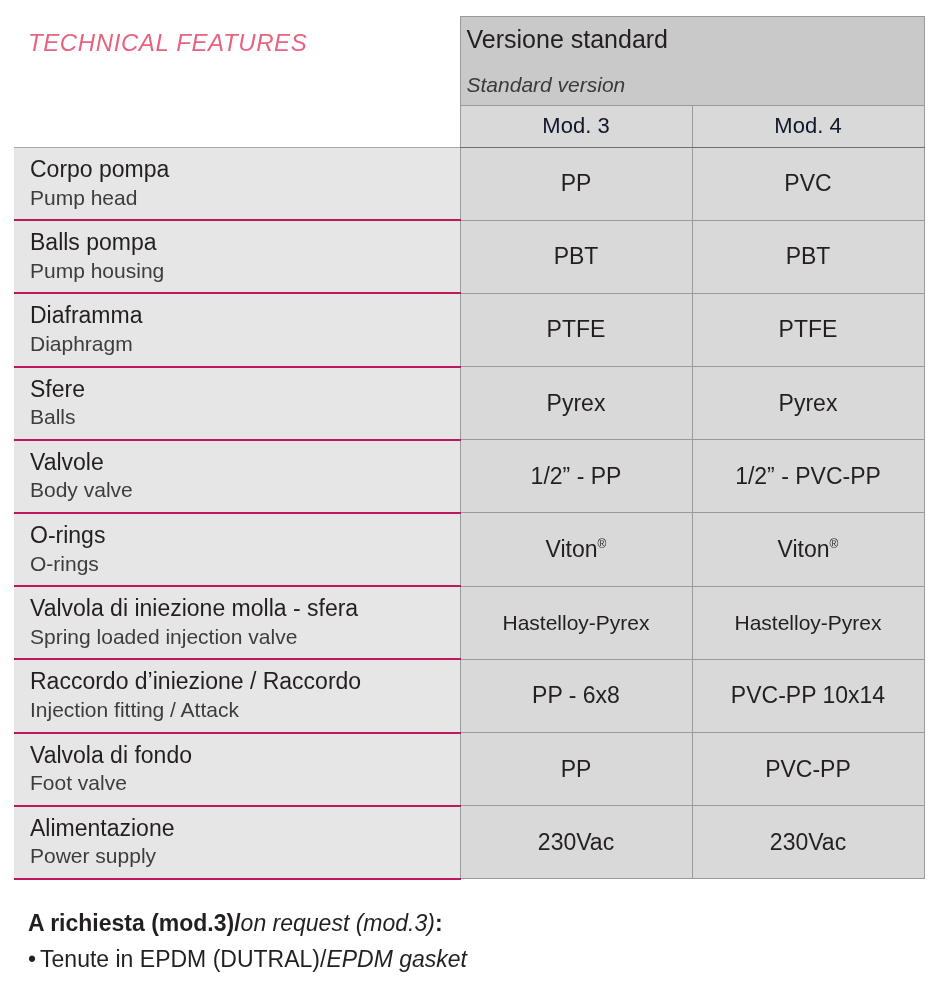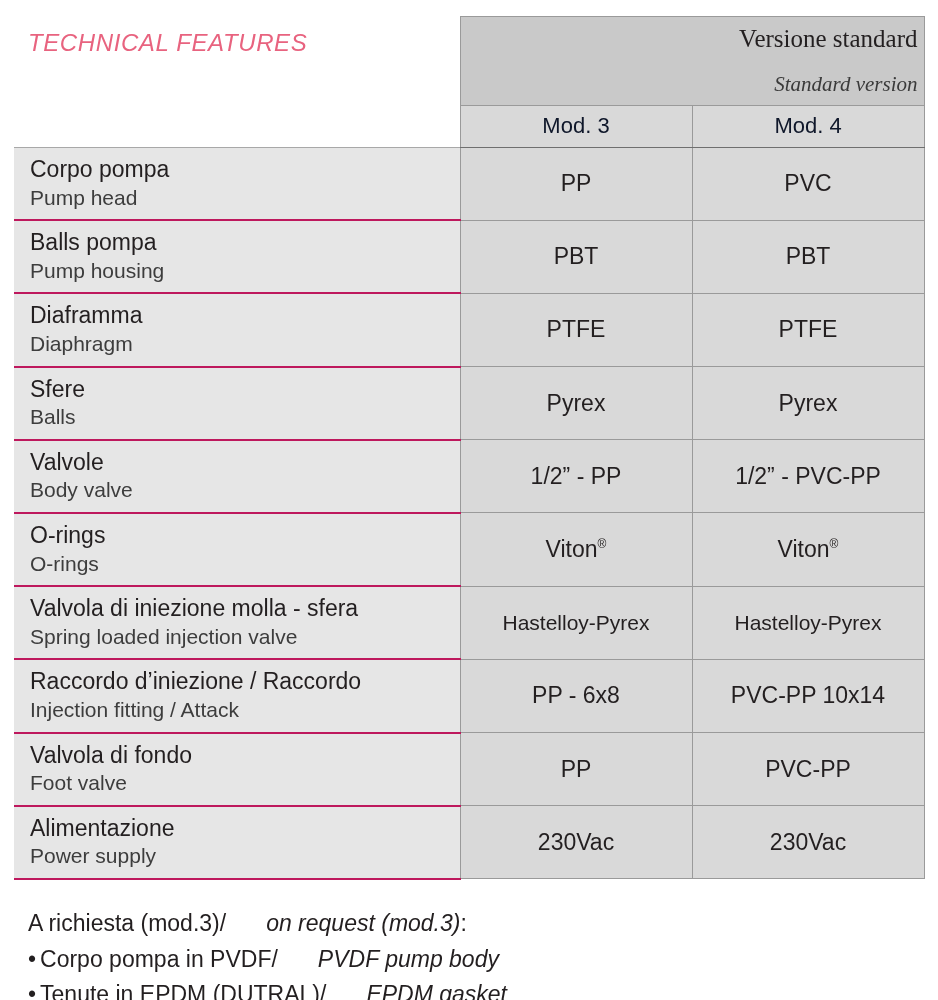--- a/index.html
+++ b/index.html
@@ -46,24 +46,23 @@
     letter-spacing: 0.6px;
     color: #e8637f;
     font-family: "Liberation Sans", sans-serif;
   }
 
   td.version-head {
     background: #c9c9c9;
     border-left: 1px solid #9a9a9a;
     border-right: 1px solid #9a9a9a;
     border-top: 1px solid #9a9a9a;
-    text-align: right;
+    text-align: left;
     padding: 8px 6px 8px 6px;
     vertical-align: top;
-    font-family: Liberation Serif, serif;
   }
   .version-it {
     font-size: 25px;
     color: #231f20;
     line-height: 1.15;
   }
   .version-en {
     font-size: 21px;
     font-style: italic;
     color: #3a3a3a;
@@ -117,22 +116,22 @@
     vertical-align: super;
   }
 
   
   .notes {
     margin: 26px 0 0 14px;
     font-size: 23px;
     line-height: 1.55;
     color: #231f20;
   }
-  .notes .n-bold { font-weight: normal; }
-  .notes .n-ital { font-style: italic; margin-left: 40px; }
+  .notes .n-bold { font-weight: bold; }
+  .notes .n-ital { font-style: italic; }
   .note-line { white-space: nowrap; }
   .bullet { margin-right: 4px; }
 </style>
 </head>
 <body>
 
 <div class="sheet">
 
   <table class="spec">
     <colgroup>
@@ -245,20 +244,17 @@
         <td class="value">230Vac</td>
       </tr>
     </tbody>
   </table>
 
   <div class="notes">
     <div class="note-line">
       <span class="n-bold">A richiesta (mod.3)/</span><span class="n-ital">on request (mod.3)</span><span class="n-bold">:</span>
     </div>
     <div class="note-line">
-      <span class="bullet">•</span><span>Corpo pompa in PVDF/</span><span class="n-ital">PVDF pump body</span>
-    </div>
-    <div class="note-line">
       <span class="bullet">•</span><span>Tenute in EPDM (DUTRAL)/</span><span class="n-ital">EPDM gasket</span>
     </div>
   </div>
 
 </div>
 
 </body></html>

